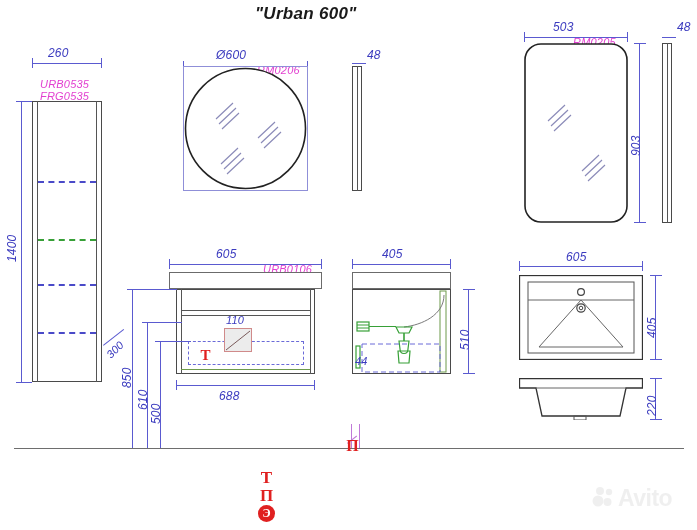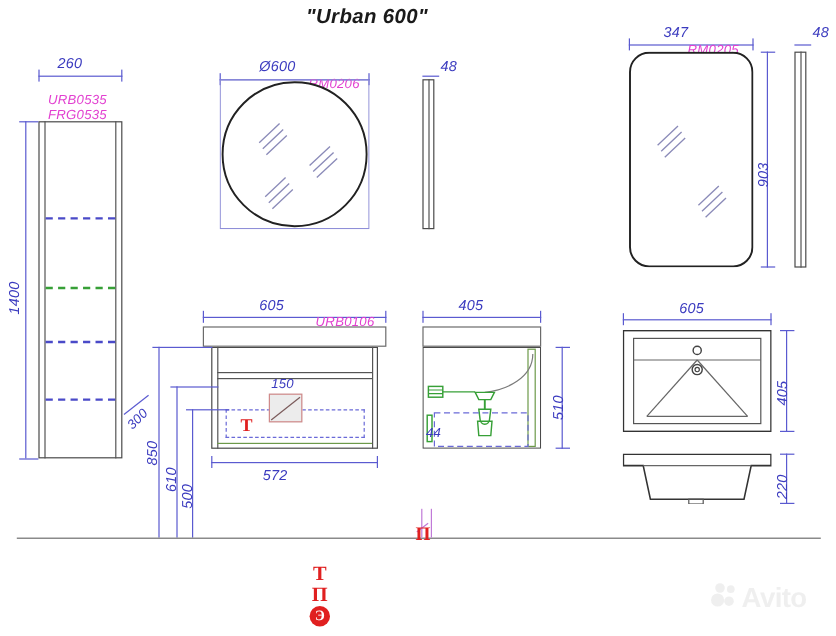--- a/index.html
+++ b/index.html
@@ -182,21 +182,21 @@
     <div class="abs dimline dimh" style="left:352px; top:63px; width:14px;"></div>
     <div class="abs dim" style="left:367px; top:48px;">48</div>
     <div class="abs box" style="left:352px; top:66px; width:10px; height:125px;"></div>
     <div class="abs vline" style="left:357px; top:66px; height:125px;"></div>
   </div>
 
   <div>
     <div class="abs dimline dimh" style="left:524px; top:37px; width:104px;"></div>
     <div class="abs dimline dimv" style="left:524px; top:32px; height:10px;"></div>
     <div class="abs dimline dimv" style="left:627px; top:32px; height:10px;"></div>
-    <div class="abs dim" style="left:553px; top:20px;">347</div>
+    <div class="abs dim" style="left:553px; top:20px;">503</div>
     <div class="abs code" style="left:573px; top:36px;">RM0205</div>
 
     <div class="abs" style="left:524px; top:43px; width:104px; height:180px;">
       <svg width="104" height="180" viewBox="0 0 104 180">
         <rect x="1" y="1" width="102" height="178" rx="16" ry="16" fill="#ffffff" stroke="#222" stroke-width="1.6"></rect>
         <g class="shine">
           <line x1="24" y1="78" x2="41" y2="62"></line>
           <line x1="27" y1="83" x2="44" y2="67"></line>
           <line x1="30" y1="88" x2="47" y2="72"></line>
         </g>
@@ -233,32 +233,32 @@
     <div class="abs box" style="left:176px; top:289px; width:139px; height:85px;"></div>
     <div class="abs vline" style="left:181px; top:289px; height:85px;"></div>
     <div class="abs vline" style="left:310px; top:289px; height:85px;"></div>
     <div class="abs hline" style="left:181px; top:310px; width:129px;"></div>
     <div class="abs hline" style="left:181px; top:315px; width:129px;"></div>
     <div class="abs hline" style="left:181px; top:369px; width:129px; border-top-color:#6d9a4a;"></div>
 
     <div class="abs dashblue" style="left:188px; top:341px; width:116px; height:24px;"></div>
 
     <div class="abs" style="left:224px; top:328px; width:26px; height:22px; border:1px solid #d08a8a; background:#ececec;"></div>
-    <div class="abs dim small" style="left:226px; top:314px;">150</div>
+    <div class="abs dim small" style="left:226px; top:314px;">110</div>
     <div class="abs" style="left:224px; top:329px; width:0; height:0;">
       <svg width="34" height="34" viewBox="0 0 34 34" style="overflow:visible;">
         <line x1="2" y1="21" x2="26" y2="2" stroke="#7a5a5a" stroke-width="1"></line>
       </svg>
     </div>
     <div class="abs sym" style="left:197px; top:347px; font-size:15px;">T</div>
 
     <div class="abs dimline dimh" style="left:176px; top:385px; width:139px;"></div>
     <div class="abs dimline dimv" style="left:176px; top:380px; height:10px;"></div>
     <div class="abs dimline dimv" style="left:314px; top:380px; height:10px;"></div>
-    <div class="abs dim" style="left:219px; top:389px;">572</div>
+    <div class="abs dim" style="left:219px; top:389px;">688</div>
 
     <div class="abs dimline dimv" style="left:132px; top:289px; height:159px;"></div>
     <div class="abs dimline dimh" style="left:127px; top:289px; width:50px;"></div>
     <div class="abs dim rot90" style="left:120px; top:388px;">850</div>
 
     <div class="abs dimline dimv" style="left:147px; top:322px; height:126px;"></div>
     <div class="abs dimline dimh" style="left:142px; top:322px; width:40px;"></div>
     <div class="abs dim rot90" style="left:136px; top:410px;">610</div>
 
     <div class="abs dimline dimv" style="left:160px; top:341px; height:107px;"></div>

